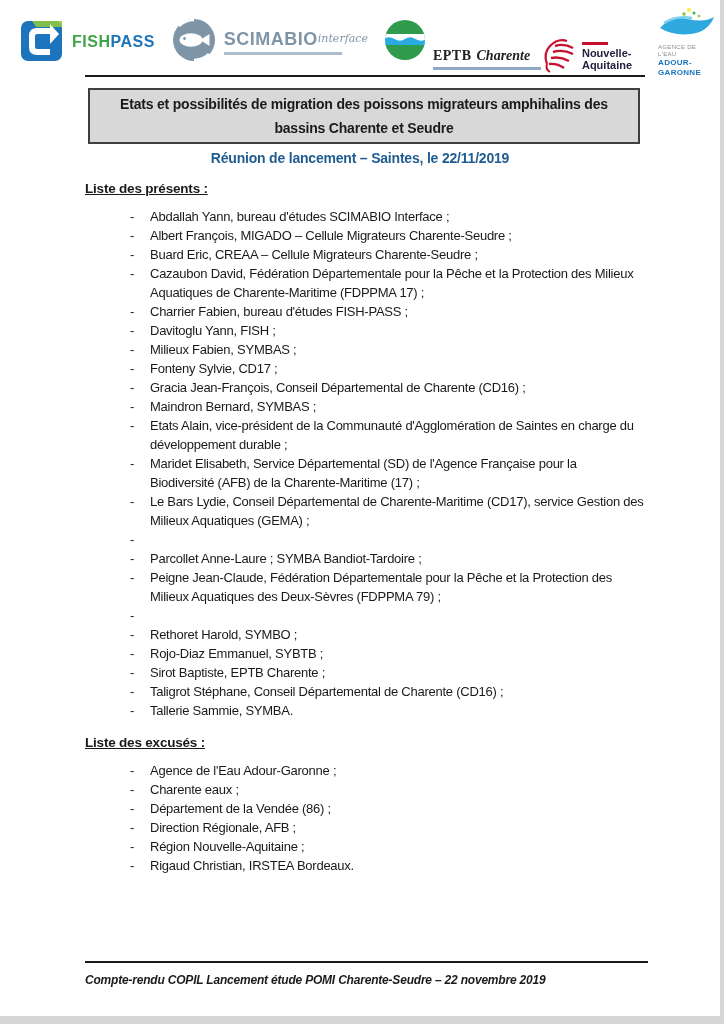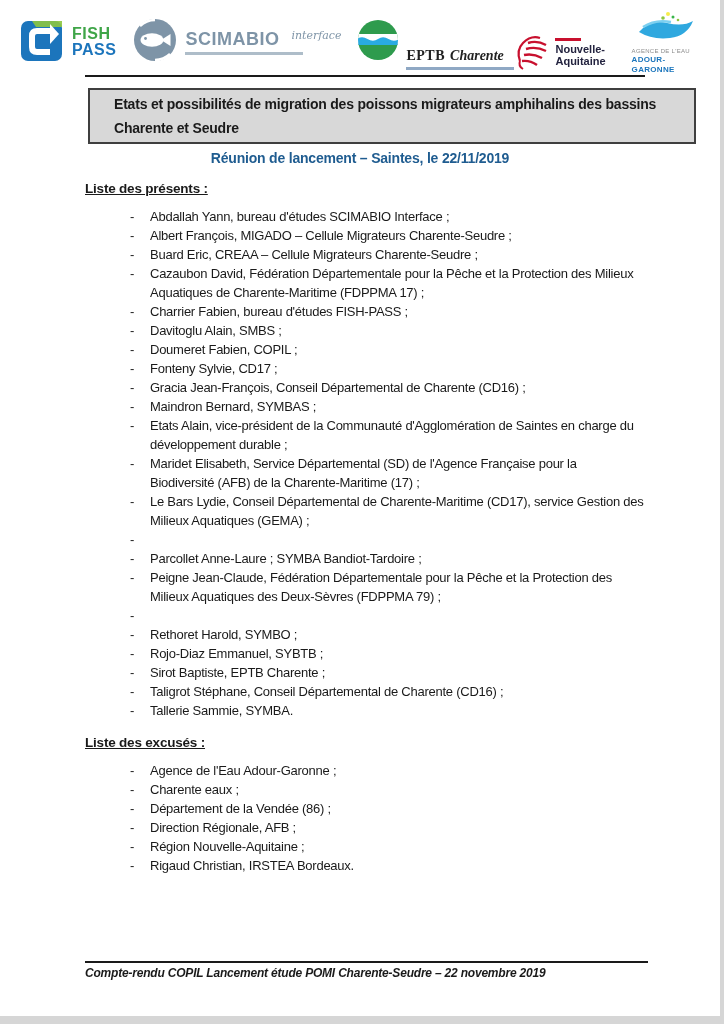--- a/index.html
+++ b/index.html
@@ -18,26 +18,26 @@
 
   
   .logos {
     display: flex; justify-content: space-between; align-items: center;
     padding: 16px 20px 0 20px; height: 68px;
   }
   .logo-group-left { display:flex; align-items:center; gap:16px; }
   .logo-group-right { display:flex; align-items:flex-end; gap:26px; }
   .logo { display:flex; align-items:center; gap:7px; }
 
-  .fp-text { display:flex; flex-direction:column; line-height:16px; font-weight:bold; font-size:16px; letter-spacing:0.5px;}
+  .fp-text { display:flex; flex-direction:row; line-height:16px; font-weight:bold; font-size:16px; letter-spacing:0.5px;}
   .fp-fish { color:#3FA548; }
   .fp-pass { color:#1C75BC; }
 
   .sc-text { display:flex; flex-direction:column; }
-  .sc-row { display:flex; align-items:flex-start; gap:12px; }
+  .sc-row { display:flex; align-items:center; gap:0; }
   .sc-name { color:#7E94A7; font-weight:bold; font-size:18px; letter-spacing:0.5px; line-height:18px;}
   .sc-script { color:#7E94A7; font-family:"DejaVu Serif", serif; font-style:italic; font-size:11px; line-height:11px;}
   .sc-tagline { margin-top:4px; width:118px; height:3px; background:#AEBDC9; }
 
   .ep-text { display:flex; flex-direction:column; }
   .ep-row { display:flex; align-items:baseline; gap:5px; font-family:"Liberation Serif", serif; }
   .ep-name { font-weight:bold; font-size:14px; color:#222; letter-spacing:0.5px;}
   .ep-script { font-style:italic; font-weight:bold; font-size:14px; color:#222;margin-top:34px; }
   .ep-tagline { margin-top:3px; width:108px; height:3px; background:#8FA8C4; }
 
@@ -47,23 +47,23 @@
   .na-name { color:#23233F; font-weight:bold; font-size:11px; line-height:12px; }
 
   .ag-logo { display:flex; flex-direction:column; align-items:center; }
   .ag-small { margin-top:2px; color:#8C8C8C; font-size:6px; letter-spacing:0.3px; line-height:7px; align-self:flex-start;}
   .ag-name { color:#1B75BC; font-weight:bold; font-size:8px; letter-spacing:0.3px; line-height:10px; align-self:flex-start;}
 
   
   .header-rule { margin:7px 0 0 85px; width:560px; border-top:2px solid #1a1a1a; }
 
   .title-box {
-    margin: 11px 0 0 88px; width: 608px;
+    margin: 11px 0 0 88px; width: 552px;
     background: #D8D8D8; border: 2px solid #3f3f3f;
-    text-align: left; font-weight: bold;
+    text-align: center; font-weight: bold;
     font-size: 14px; letter-spacing: -0.2px; line-height: 24px;
     padding: 2px 24px;
   }
   .subtitle {
     margin-top: 6px; text-align: center;
     color: #1F5C90; font-weight: bold; font-size: 14px; letter-spacing:-0.2px;
   }
 
   
   .content { margin: 0 76px 0 85px; }
@@ -72,21 +72,21 @@
     text-decoration: underline; letter-spacing:-0.2px;
   }
   .dash-list { list-style:none; margin:11px 0 0 0; padding:0; }
   .dash-item { display:flex; font-size:13px; letter-spacing:-0.25px; line-height:19px; }
   .dash { flex:0 0 20px; margin-left:45px; }
   .item-text { flex:1; }
 
   
   .footer {
     position:absolute; left:85px; top:961px; width:563px;
-    border-top:2px solid #1a1a1a; padding-top:3px;
+    border-top:2px solid #1a1a1a; padding-top:10px;
     font-size:12px; font-style:italic; font-weight:bold; letter-spacing:-0.2px;
   }
 </style>
 </head>
 <body>
 
 <div class="page">
 
   <header class="logos">
     <div class="logo-group-left">
@@ -223,26 +223,26 @@
             <span class="item-text">Cazaubon David, Fédération Départementale pour la Pêche et la Protection des Milieux Aquatiques de Charente-Maritime (FDPPMA 17) ;</span>
           </li>
 
           <li class="dash-item">
             <span class="dash">-</span>
             <span class="item-text">Charrier Fabien, bureau d'études FISH-PASS ;</span>
           </li>
 
           <li class="dash-item">
             <span class="dash">-</span>
-            <span class="item-text">Davitoglu Alain, SMBS ;</span>
-          </li>
-
-          <li class="dash-item">
-            <span class="dash">-</span>
-            <span class="item-text">Doumeret Fabien, COPIL ;</span>
+            <span class="item-text">Davitoglu Yann, FISH ;</span>
+          </li>
+
+          <li class="dash-item">
+            <span class="dash">-</span>
+            <span class="item-text">Milieux Fabien, SYMBAS ;</span>
           </li>
 
           <li class="dash-item">
             <span class="dash">-</span>
             <span class="item-text">Fonteny Sylvie, CD17 ;</span>
           </li>
 
           <li class="dash-item">
             <span class="dash">-</span>
             <span class="item-text">Gracia Jean-François, Conseil Départemental de Charente (CD16) ;</span>

